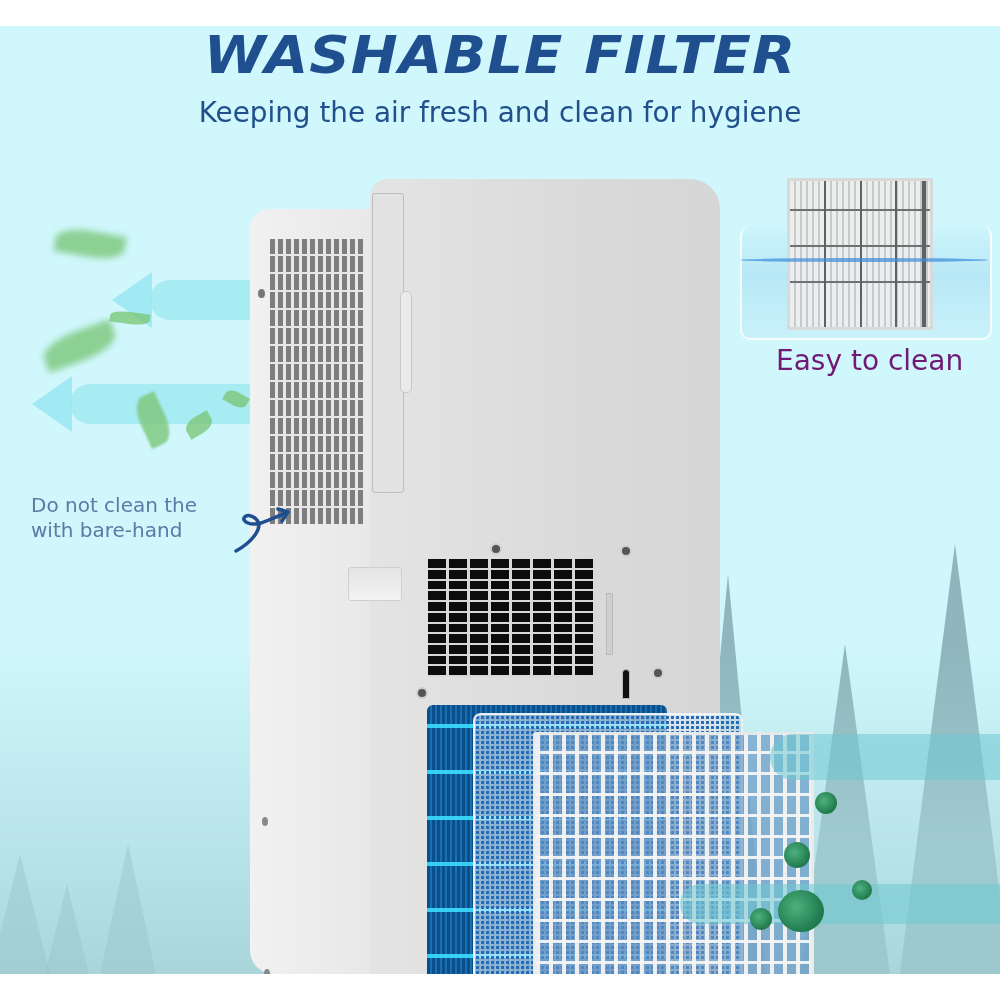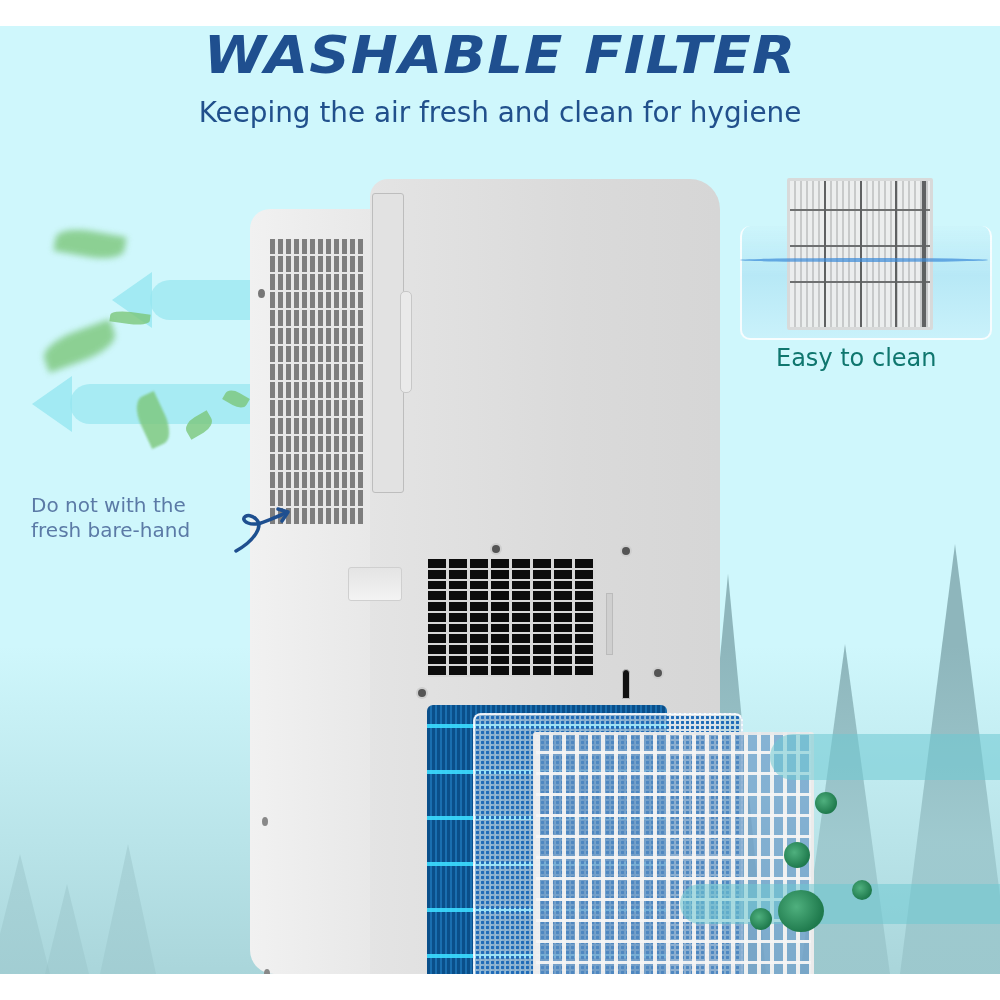--- a/index.html
+++ b/index.html
@@ -2,21 +2,21 @@
 <html><head>
 <meta charset="utf-8">
 <style>
   html, body { margin:0; padding:0; }
   body { width:1000px; height:1000px; position:relative; overflow:hidden; background:#ffffff; font-family:"DejaVu Sans", sans-serif; }
   .canvas { position:absolute; left:0; top:26px; width:1000px; height:948px; background:#cff7fc; overflow:hidden;padding-left:36px; }
   .title { position:absolute; left:0; top:0; width:1000px; text-align:center; font-family:"DejaVu Sans", sans-serif; font-weight:bold; font-style:italic; font-size:52px; letter-spacing:1px; color:#1f4f8f; line-height:58px; transform:scaleX(1.08); transform-origin:center; }
   .subtitle { position:absolute; left:0; top:66px; width:1000px; text-align:center; font-family:"DejaVu Sans", sans-serif; font-size:29px; color:#21508c; line-height:40px; transform:scaleX(0.96); }
   .note { position:absolute; left:31px; top:467px; font-family:"DejaVu Sans", sans-serif; font-size:20px; line-height:25px; color:#5b7aa6; }
   .note div { white-space:nowrap; }
-  .easy { position:absolute; left:776px; top:318px; font-family:"DejaVu Sans", sans-serif; font-size:24px; color:#0f766e; }
+  .easy { position:absolute; left:776px; top:318px; font-family:"DejaVu Sans", sans-serif; font-size:28px; color:#701a75; }
   
   .fog { position:absolute; left:0; top:620px; width:1000px; height:328px; background:linear-gradient(180deg, rgba(180,225,230,0) 0%, rgba(170,215,220,0.6) 60%, rgba(160,205,210,0.8) 100%); }
   .tree { position:absolute; bottom:0; width:0; height:0; border-left:40px solid transparent; border-right:40px solid transparent; border-bottom:300px solid rgba(90,130,135,0.55); }
   
   .inset { position:absolute; left:740px; top:200px; width:248px; height:112px; border-radius:10px; border:2px solid rgba(255,255,255,0.85); border-top:none; background:linear-gradient(180deg, rgba(200,240,250,0.2) 0%, rgba(180,230,245,0.9) 45%, rgba(200,240,250,0.9) 100%); }
   .mini-filter { position:absolute; left:787px; top:152px; width:140px; height:146px; background:
       repeating-linear-gradient(90deg, #eeeeee 0 4px, #c8c8c8 4px 6px),
       #eeeeee; border:3px solid #d9d9d9; border-radius:2px; opacity:0.95; }
   .mini-filter .hbar { position:absolute; left:0; width:100%; height:2px; background:#6a6a6a; }
   .mini-filter .vbar { position:absolute; top:0; width:2px; height:100%; background:#5a5a5a; }
@@ -121,20 +121,20 @@
     <div class="hbar" style="top:100px;"></div>
     <div class="vbar" style="left:34px;"></div>
     <div class="vbar" style="left:70px;"></div>
     <div class="vbar" style="left:105px;"></div>
     <div class="vbar" style="left:132px;width:4px;"></div>
   </div>
   <div class="water"></div>
   <div class="easy">Easy to clean</div>
 
   <div class="note">
-    <div>Do not with the</div>
-    <div>fresh bare-hand</div>
+    <div>Do not clean the</div>
+    <div>with bare-hand</div>
   </div>
   <svg class="arrow-curl" viewBox="0 0 60 60">
     <path d="M2 50 C 20 40, 30 25, 22 18 C 14 10, 4 18, 14 22 C 24 26, 36 18, 52 12" fill="none" stroke="#1f4f8f" stroke-width="3.5" stroke-linecap="round"></path>
     <path d="M44 8 L54 11 L48 20" fill="none" stroke="#1f4f8f" stroke-width="3.5" stroke-linecap="round" stroke-linejoin="round"></path>
   </svg>
 </div>
 
 </body></html>

